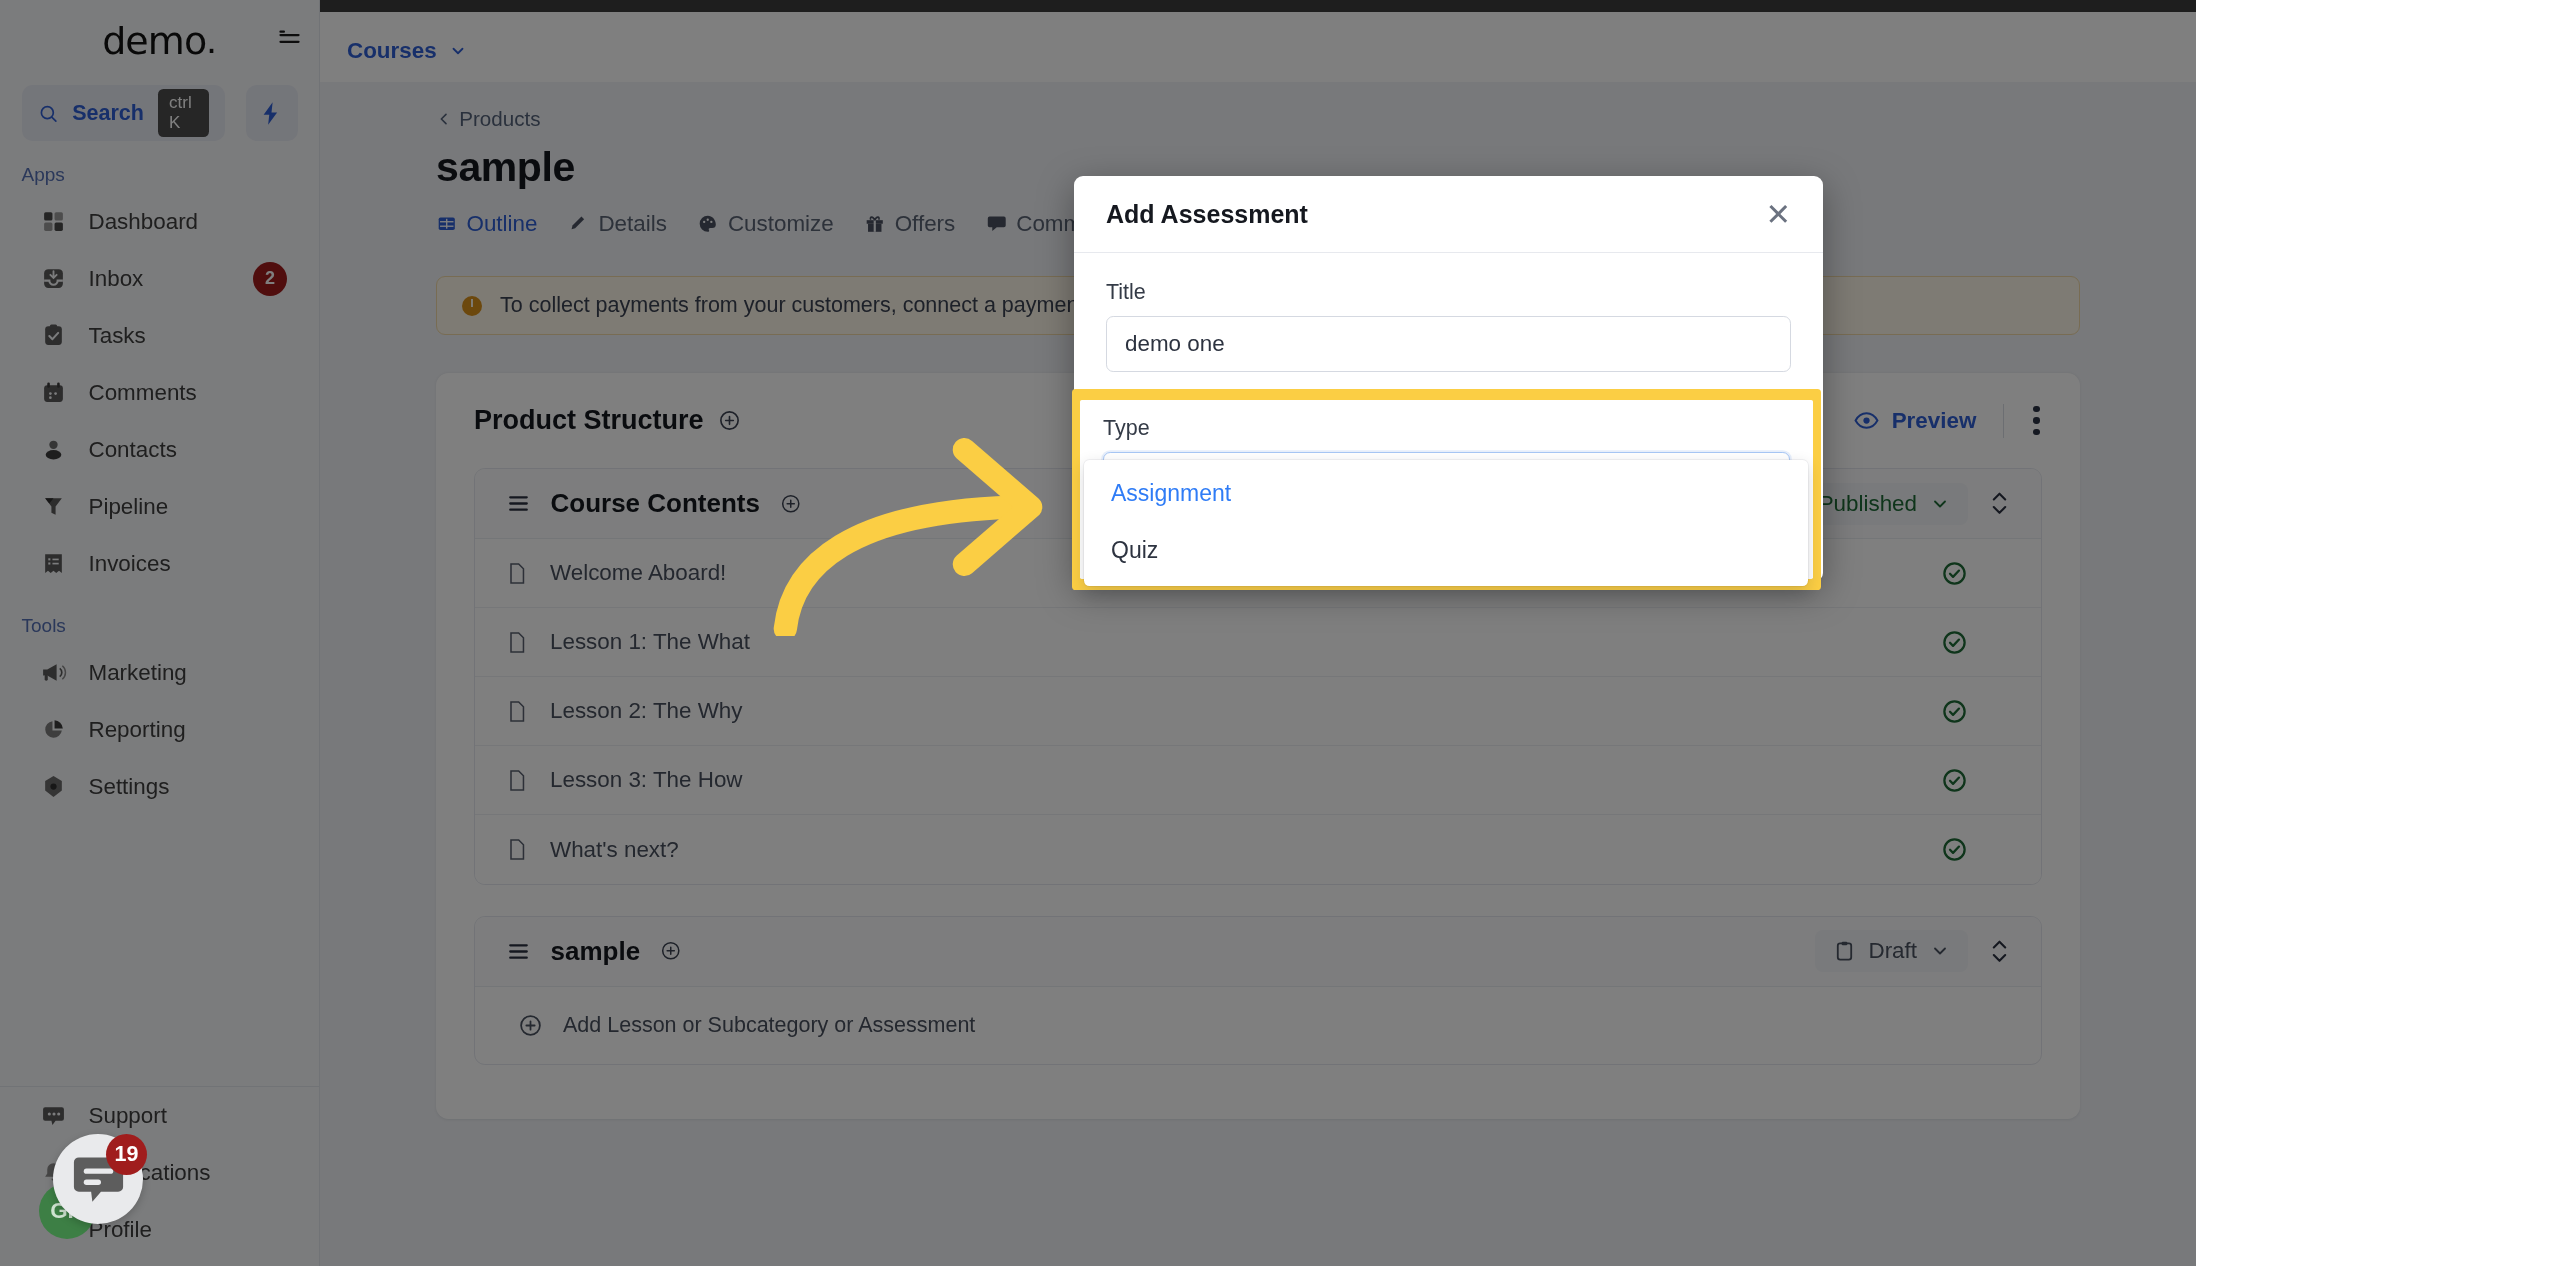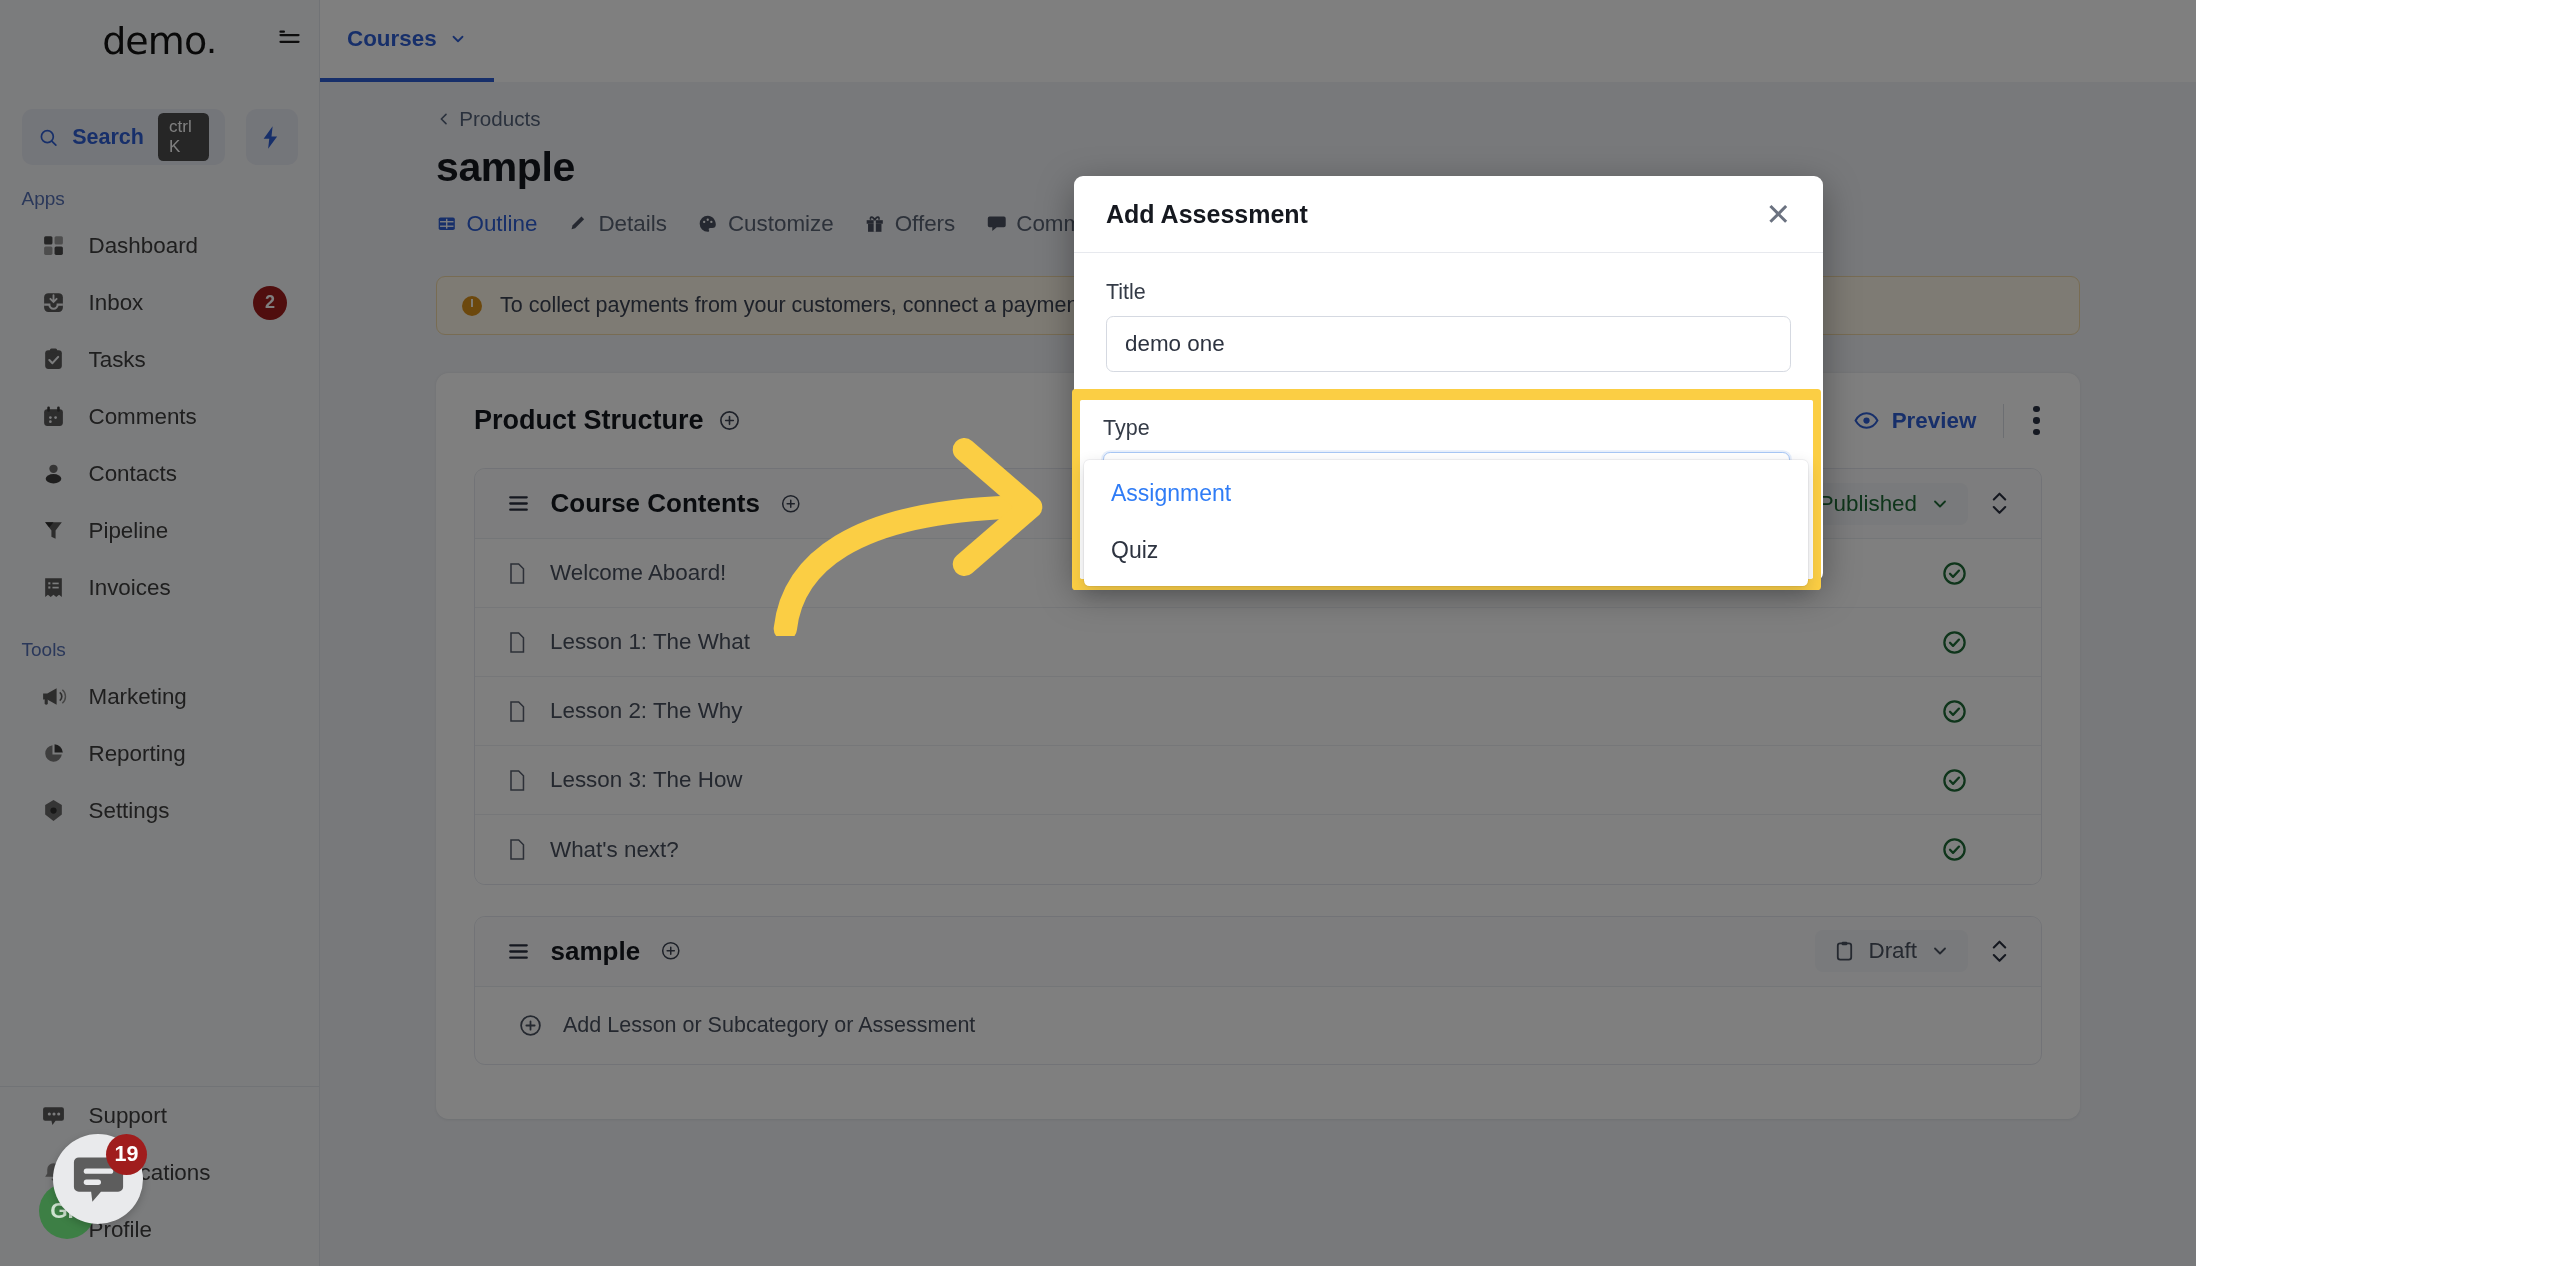--- a/index.html
+++ b/index.html
@@ -22,21 +22,21 @@
   }
   .brand-row { height:81px; display:flex; align-items:center; justify-content:center; position:relative; }
   .brand-logo { font-size:38px; color:#131313; letter-spacing:-0.9px; font-family:"DejaVu Sans", sans-serif; font-weight:400; }
   .brand-dot { font-size:38px; color:#131313; }
 
   .collapse-btn {
     position:absolute; right:10.8px; top:20px; width:38px; height:38px;
     display:flex; align-items:center; justify-content:center; cursor:pointer;
   }
 
-  .search-row { display:flex; gap:21px; padding:0 21.5px; margin-top:28px; }
+  .search-row { display:flex; gap:21px; padding:0 21.5px; margin-top:4px; }
   .search-box {
     flex:1; height:56px; border-radius:10.8px; background:#e9ecf5;
     display:flex; align-items:center; padding:0 16px; gap:14.3px; cursor:pointer;
   }
   .search-label { color:#2f5fd4; font-size:21.5px; font-weight:600; flex:1; }
   .kbd {
     background:#4c4c4c; color:#ffffff; font-size:17px; border-radius:5.4px;
     padding:3.6px 10.8px; font-weight:500;
   }
   .bolt-box {
@@ -57,21 +57,21 @@
     position:absolute; right:32px; min-width:34px; height:34px; border-radius:17px;
     background:#a01d1d; color:#fff; font-size:18px; display:flex; align-items:center;
     justify-content:center; padding:0 9px; font-weight:600;
   }
 
   .sidebar-spacer { flex:1; }
   .sidebar-bottom { border-top:0.9px solid #e3e6ec; padding-bottom:9px; }
 
   
   #topbar {
-    position:absolute; left:320px; top:0; right:0; height:82px;
+    position:absolute; left:320px; top:12px; right:0; height:82px;
     background:#ffffff; display:flex; 
   }
   .tab-pill {
     height:82px; padding:0 27px; display:flex; align-items:center; gap:12.5px;
     color:#2f5fd4; font-size:22.4px; font-weight:600; cursor:pointer;
     border-bottom:4.5px solid #2f5fd4;
   }
 
   
   #main {

